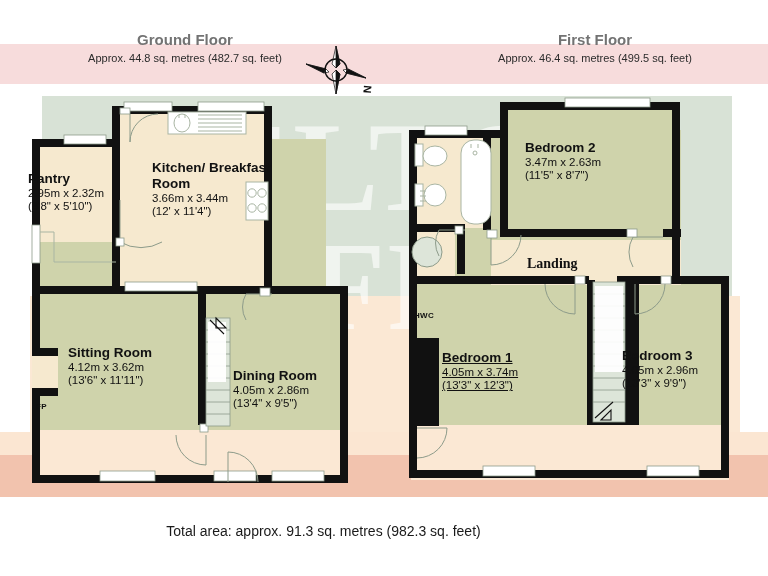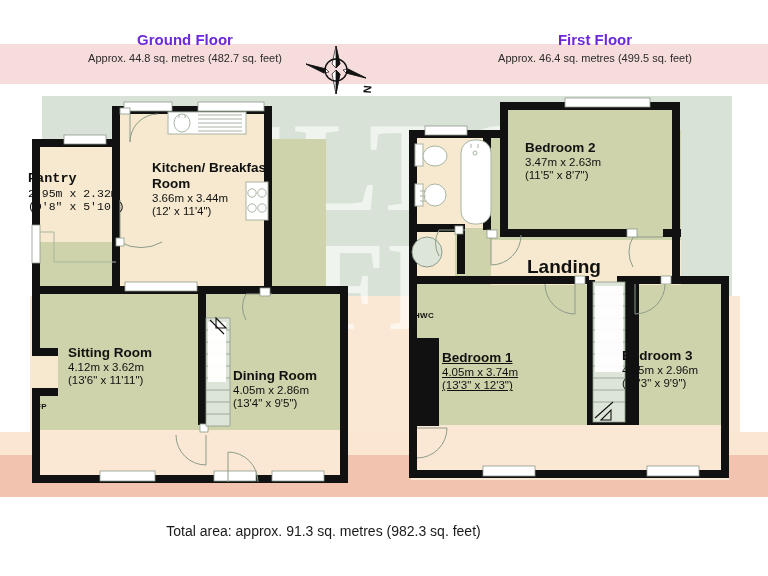--- a/index.html
+++ b/index.html
@@ -53,21 +53,21 @@
     user-select: none;
     pointer-events: none;
     z-index: 3;
   }
 
   
   .floor-title {
     position: absolute;
     font-weight: bold;
     font-size: 15px;
-    color: #6d28d9;
+    color: #737373;
     text-align: center;
     z-index: 8;
   }
   .floor-sub {
     position: absolute;
     font-size: 11px;
     color: #2b2b2b;
     text-align: center;
     z-index: 8;
   }
@@ -102,21 +102,21 @@
   .room-label .rname {
     display: block; font-weight: bold; font-size: 13.5px;
   }
   .room-label .rname.wrap { white-space: normal; }
   .room-label .rdim {
     display: block; font-size: 11.5px; font-weight: normal;
   }
   .room-label .rimp {
     display: block; font-size: 11.5px; font-weight: normal;
   }
-  .room-label.plain .rname { font-size: 19px; }
+  .room-label.plain .rname { font-size: 14px; font-family: Liberation Serif, serif; }
 
   .tiny-tag {
     position: absolute; z-index: 7;
     font-size: 8px; font-weight: bold; color: #111;
     letter-spacing: .3px;
   }
 </style>
 </head>
 <body>
 
@@ -370,21 +370,21 @@
           <line x1="198" y1="300" x2="230" y2="300"></line>
           <line x1="198" y1="312" x2="230" y2="312"></line>
         </g>
         <path d="M200 196 L228 196 L228 282 L200 282 Z" fill="#fff" opacity="0.93"></path>
         <path d="M206 330 L216 320 L216 330 Z" fill="none" stroke="#111" stroke-width="1.1"></path>
         <path d="M200 328 L218 312" stroke="#111" stroke-width="1.1" fill="none"></path>
       </g>
     </g>
   </svg>
 
-  <div class="room-label" style="left:28px; top:171px; width:130px;font-family:Liberation Mono, monospace;">
+  <div class="room-label" style="left:28px; top:171px; width:130px;">
     <span class="rname">Pantry</span>
     <span class="rdim">2.95m x 2.32m</span>
     <span class="rimp">(9'8" x 5'10")</span>
   </div>
 
   <div class="room-label" style="left:152px; top:160px; width:120px;">
     <span class="rname wrap">Kitchen/ Breakfast Room</span>
     <span class="rdim">3.66m x 3.44m</span>
     <span class="rimp">(12' x 11'4")</span>
   </div>

